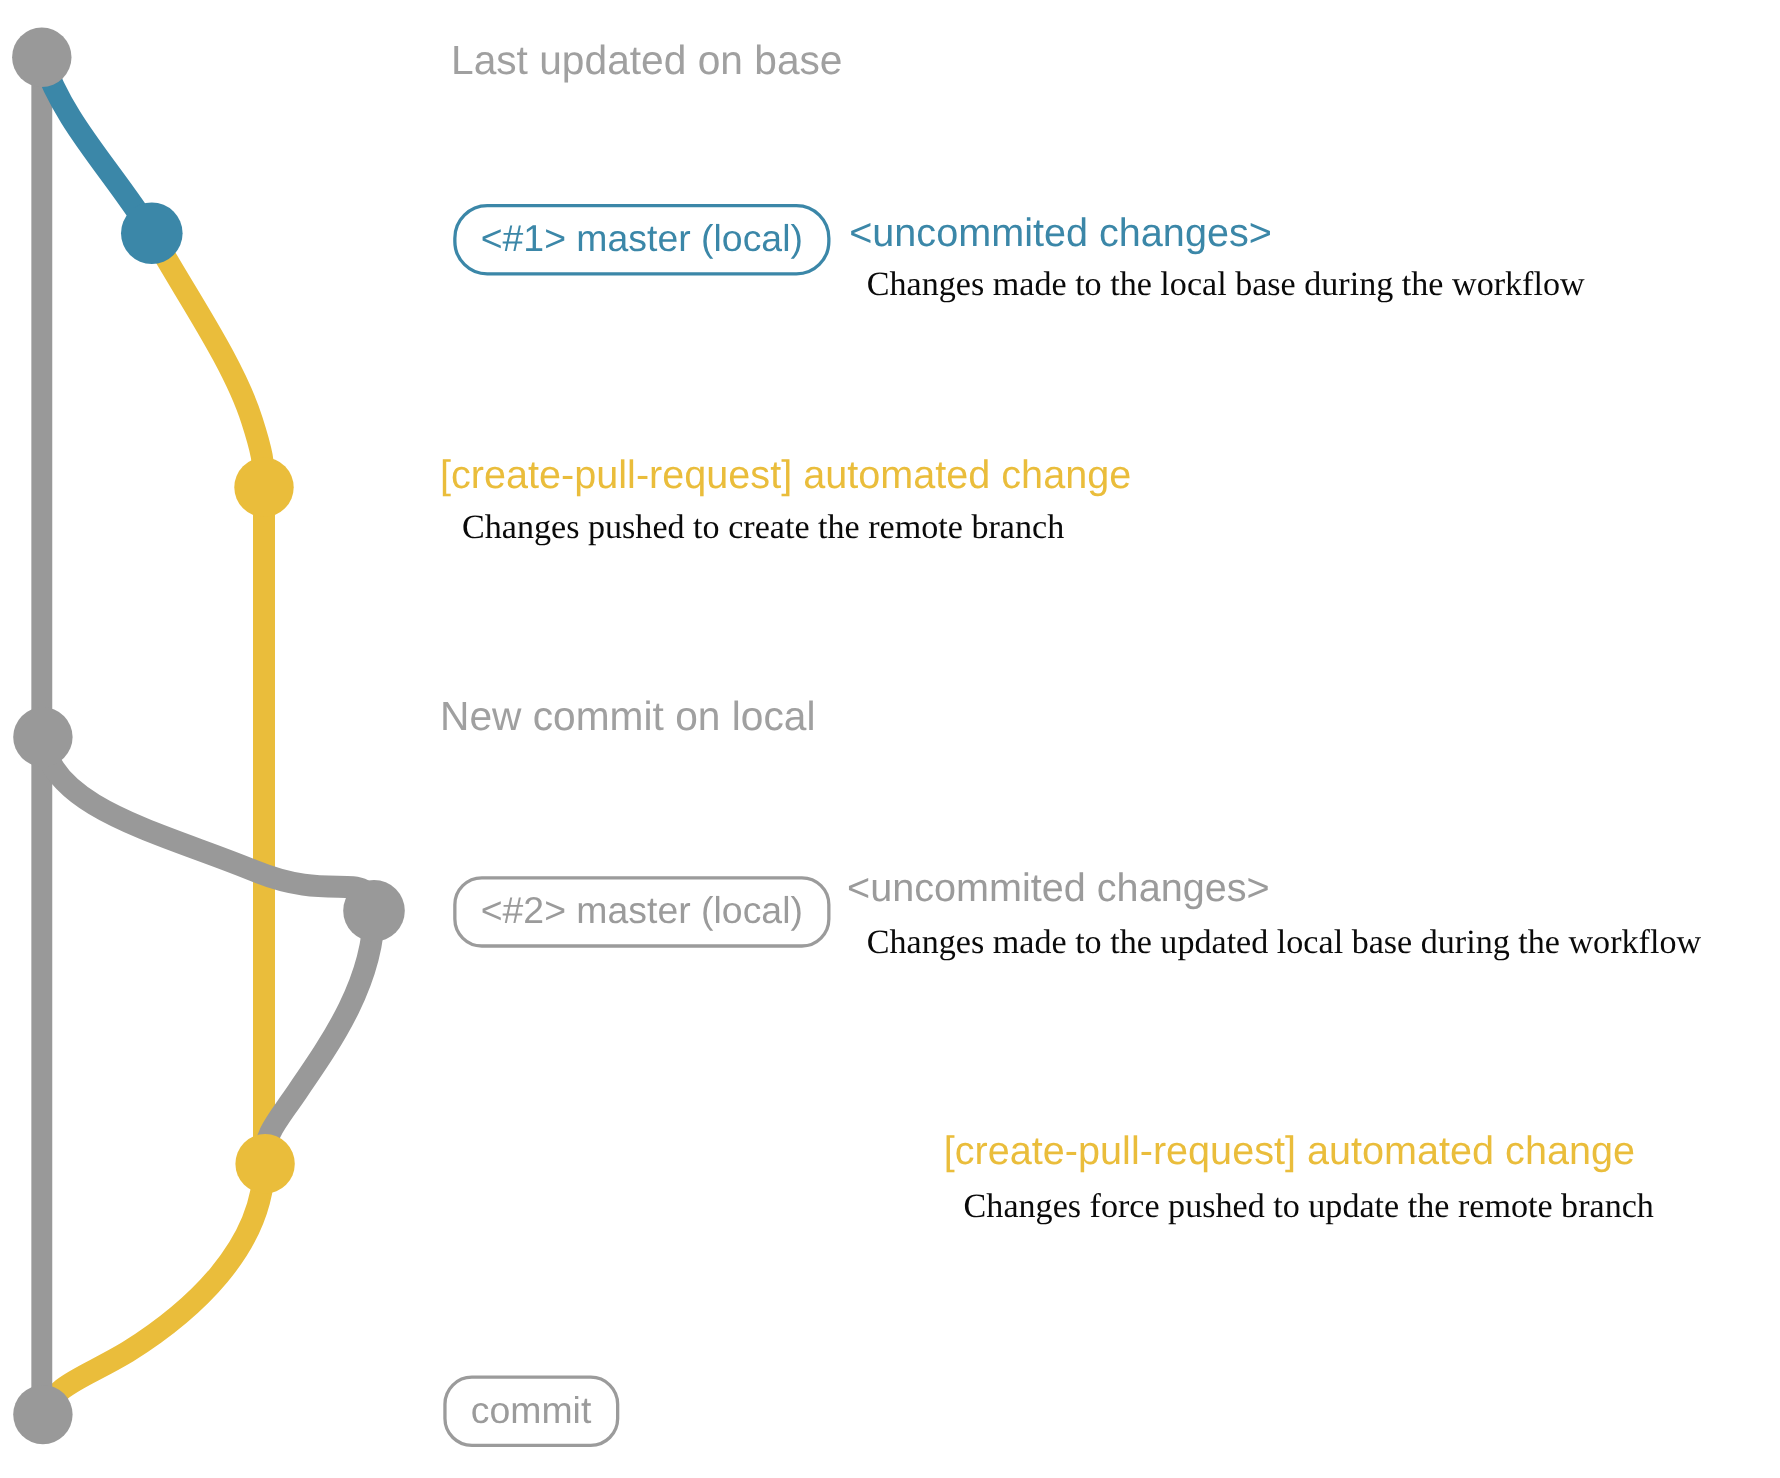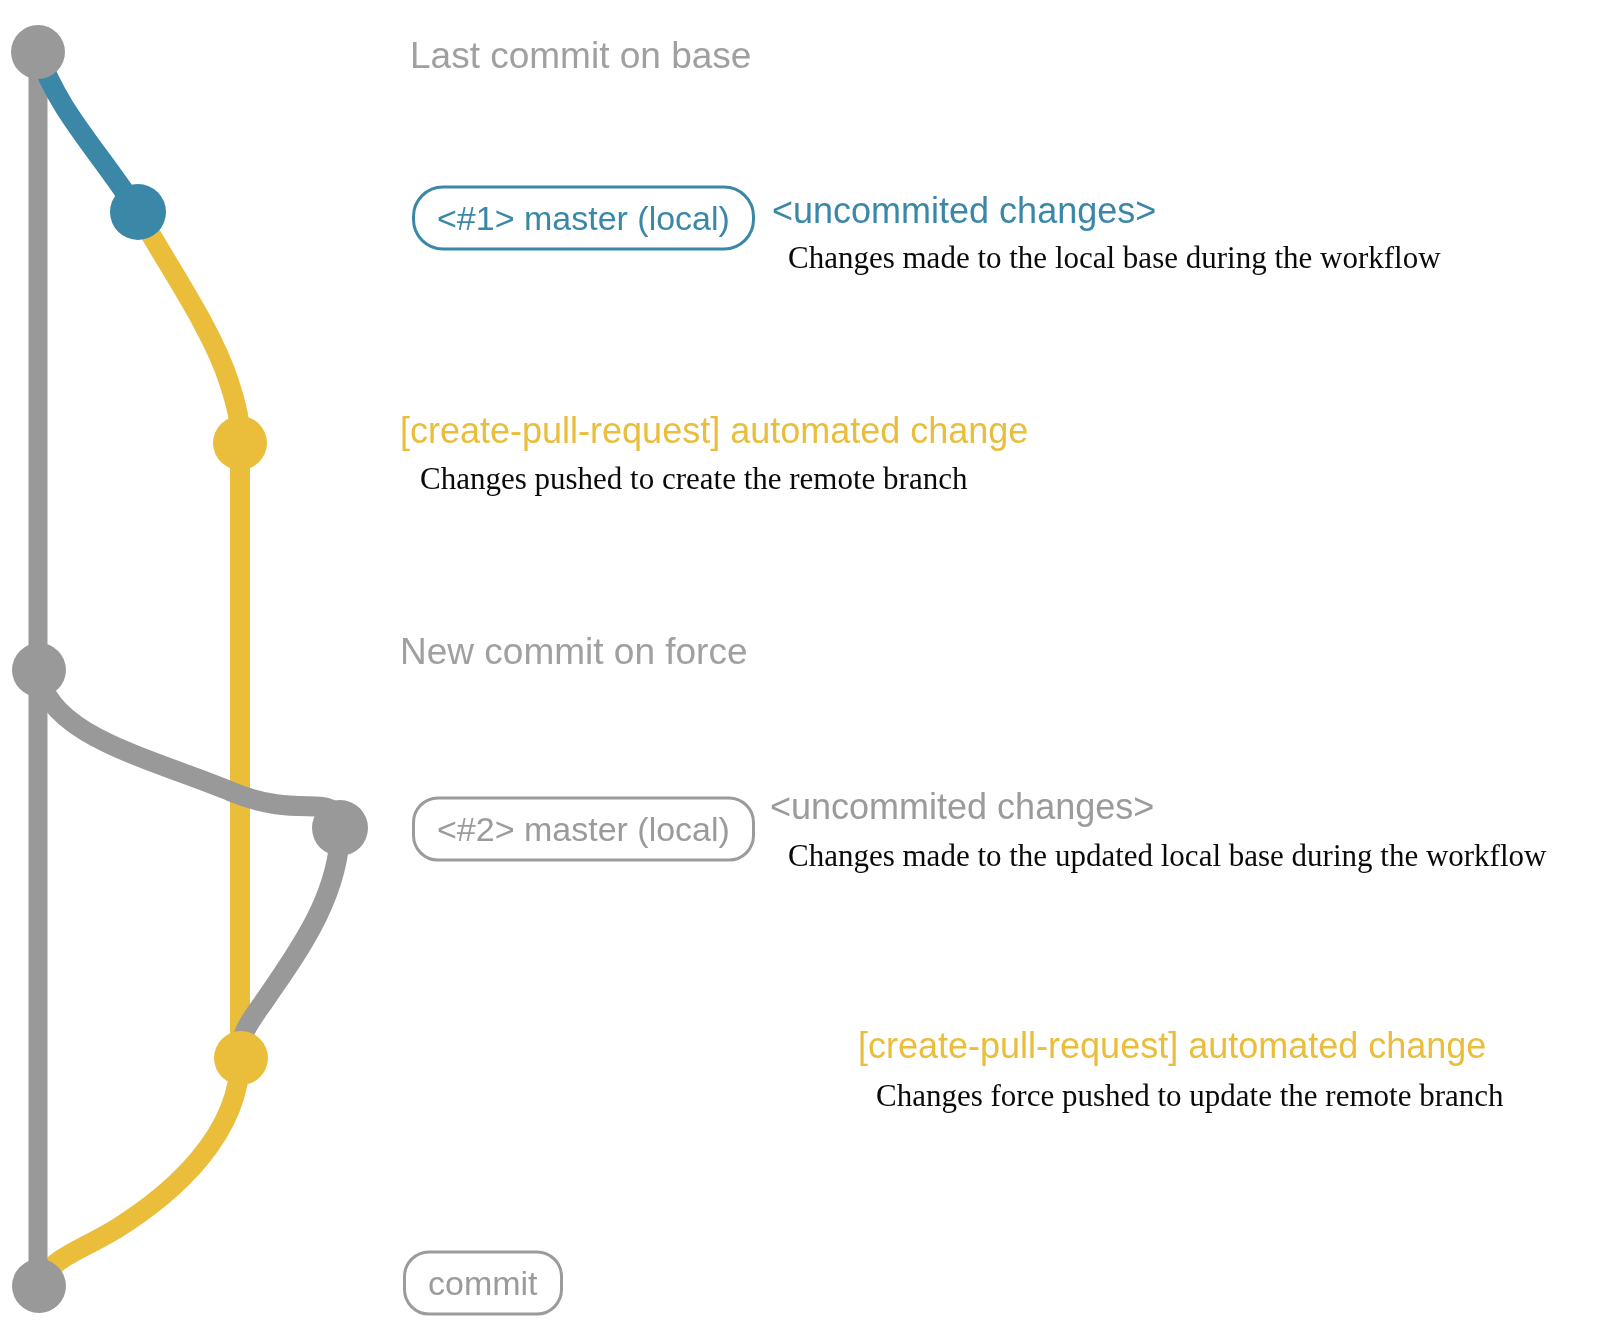--- a/index.html
+++ b/index.html
@@ -72,30 +72,30 @@
 
     <circle cx="38" cy="52" r="27" fill="var(--gray-line)"></circle>
     <circle cx="138" cy="212" r="28" fill="var(--blue)"></circle>
     <circle cx="240" cy="443" r="27" fill="var(--yellow)"></circle>
     <circle cx="39" cy="670" r="27" fill="var(--gray-line)"></circle>
     <circle cx="340" cy="828" r="28" fill="var(--gray-line)"></circle>
     <circle cx="241" cy="1058" r="27" fill="var(--yellow)"></circle>
     <circle cx="39" cy="1286" r="27" fill="var(--gray-line)"></circle>
   </svg>
 
-  <div class="txt title" style="left:410px;top:56px;">Last commit on base</div>
+  <div class="txt title" style="left:410px;top:56px;">Last updated on base</div>
 
   <div class="badge blue" style="left:412px;top:218px;border-radius:31px;">&lt;#1&gt; master (local)</div>
   <div class="txt msg blue" style="left:772px;top:211px;">&lt;uncommited changes&gt;</div>
   <div class="txt note" style="left:788px;top:258px;">Changes made to the local base during the workflow</div>
 
   <div class="txt msg yellow" style="left:400px;top:431px;">[create-pull-request] automated change</div>
   <div class="txt note" style="left:420px;top:479px;">Changes pushed to create the remote branch</div>
 
-  <div class="txt title" style="left:400px;top:652px;">New commit on force</div>
+  <div class="txt title" style="left:400px;top:652px;">New commit on local</div>
 
   <div class="badge gray" style="left:412px;top:829px;">&lt;#2&gt; master (local)</div>
   <div class="txt msg gray" style="left:770px;top:807px;">&lt;uncommited changes&gt;</div>
   <div class="txt note" style="left:788px;top:856px;">Changes made to the updated local base during the workflow</div>
 
   <div class="txt msg yellow" style="left:858px;top:1046px;">[create-pull-request] automated change</div>
   <div class="txt note" style="left:876px;top:1096px;">Changes force pushed to update the remote branch</div>
 
   <div class="badge gray" style="left:403px;top:1283px;">commit</div>
 

